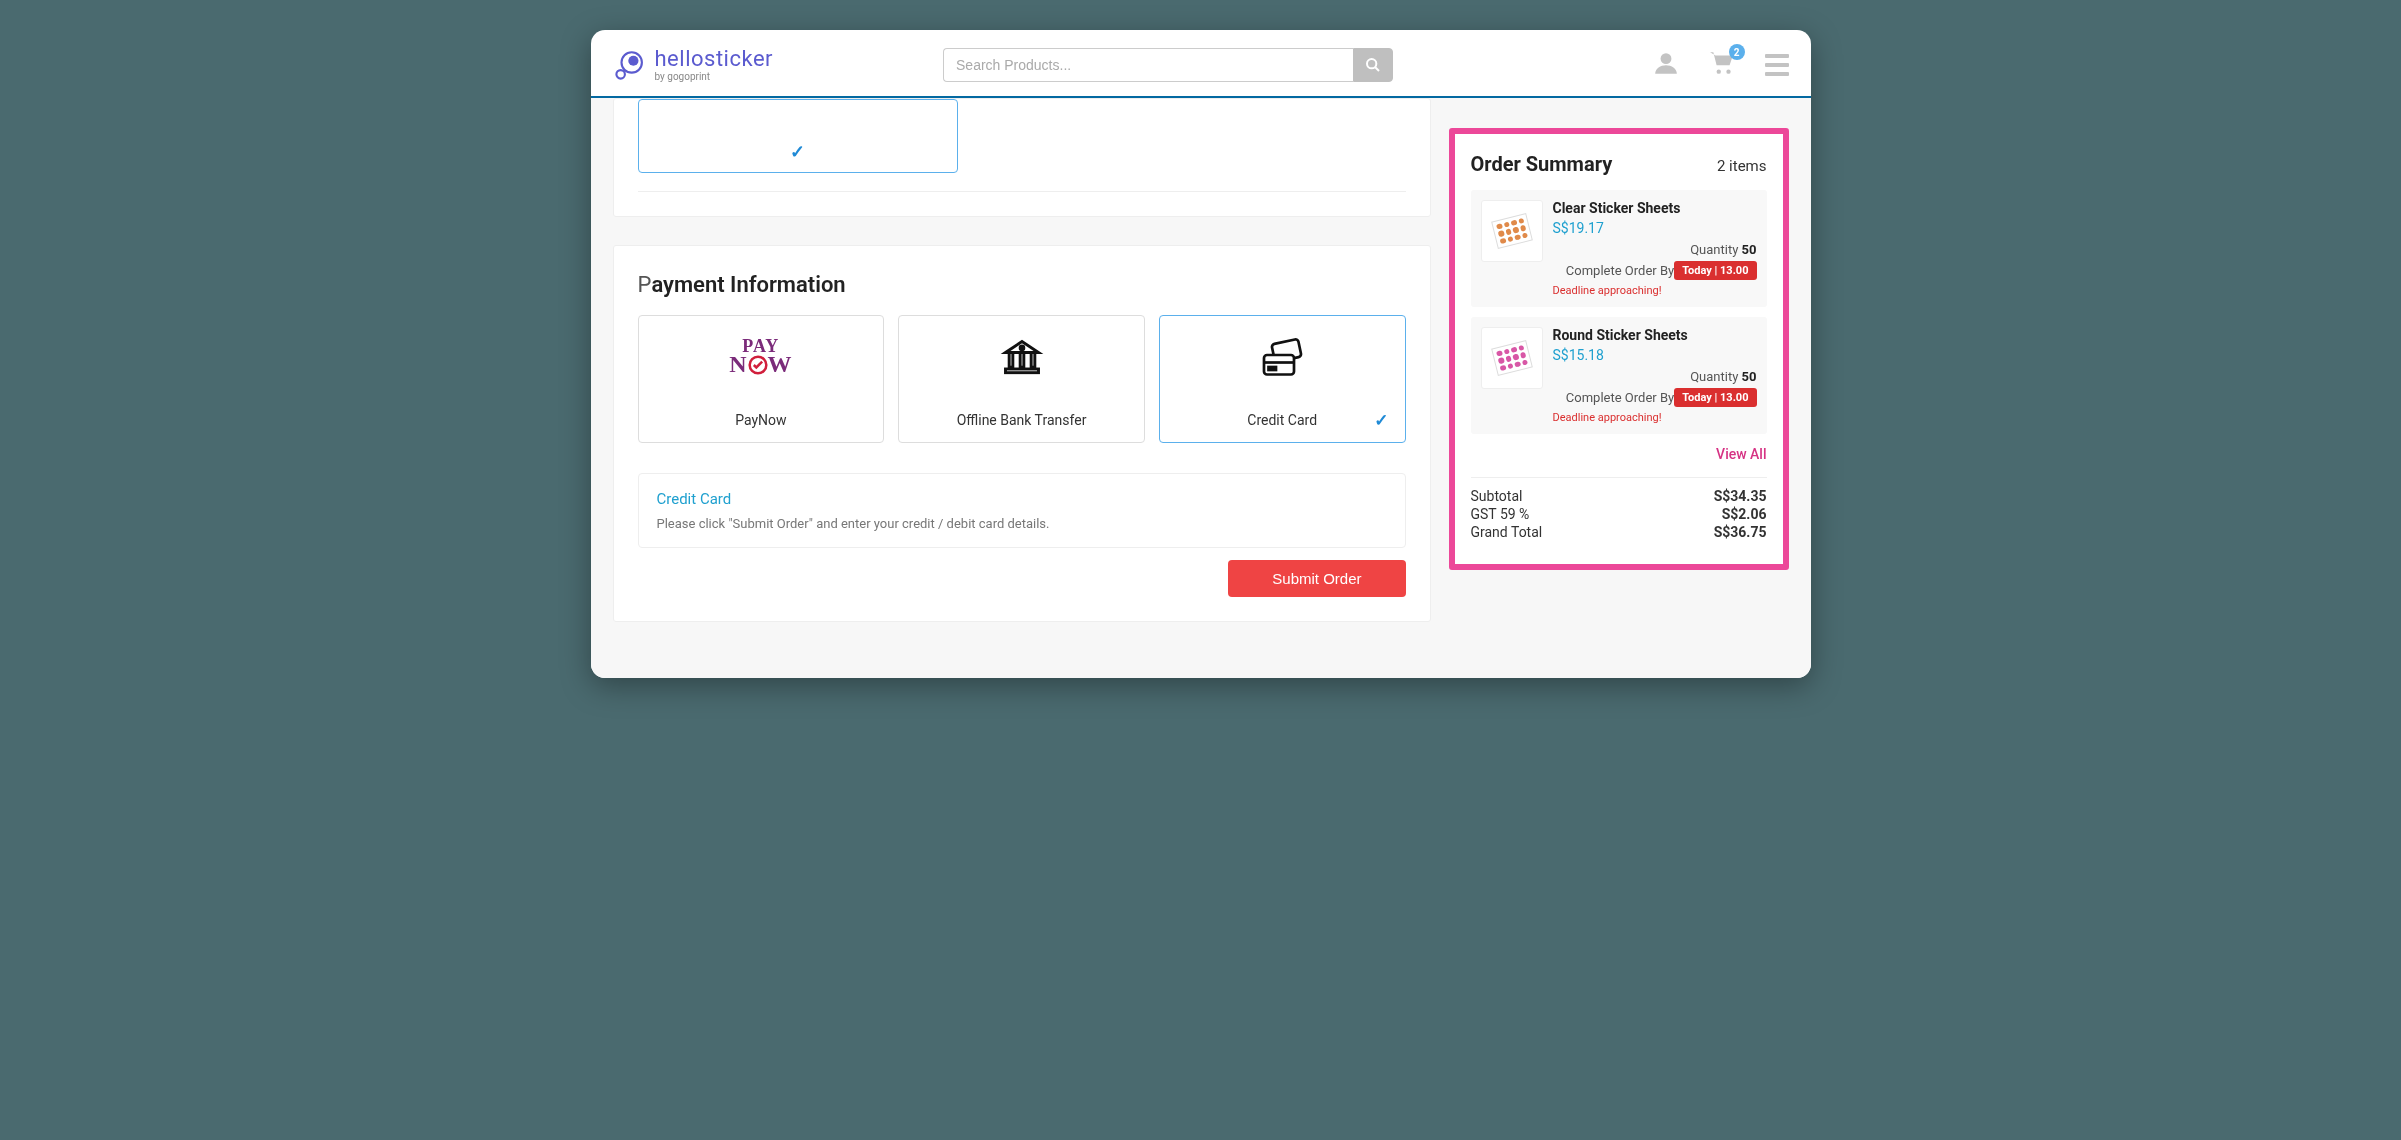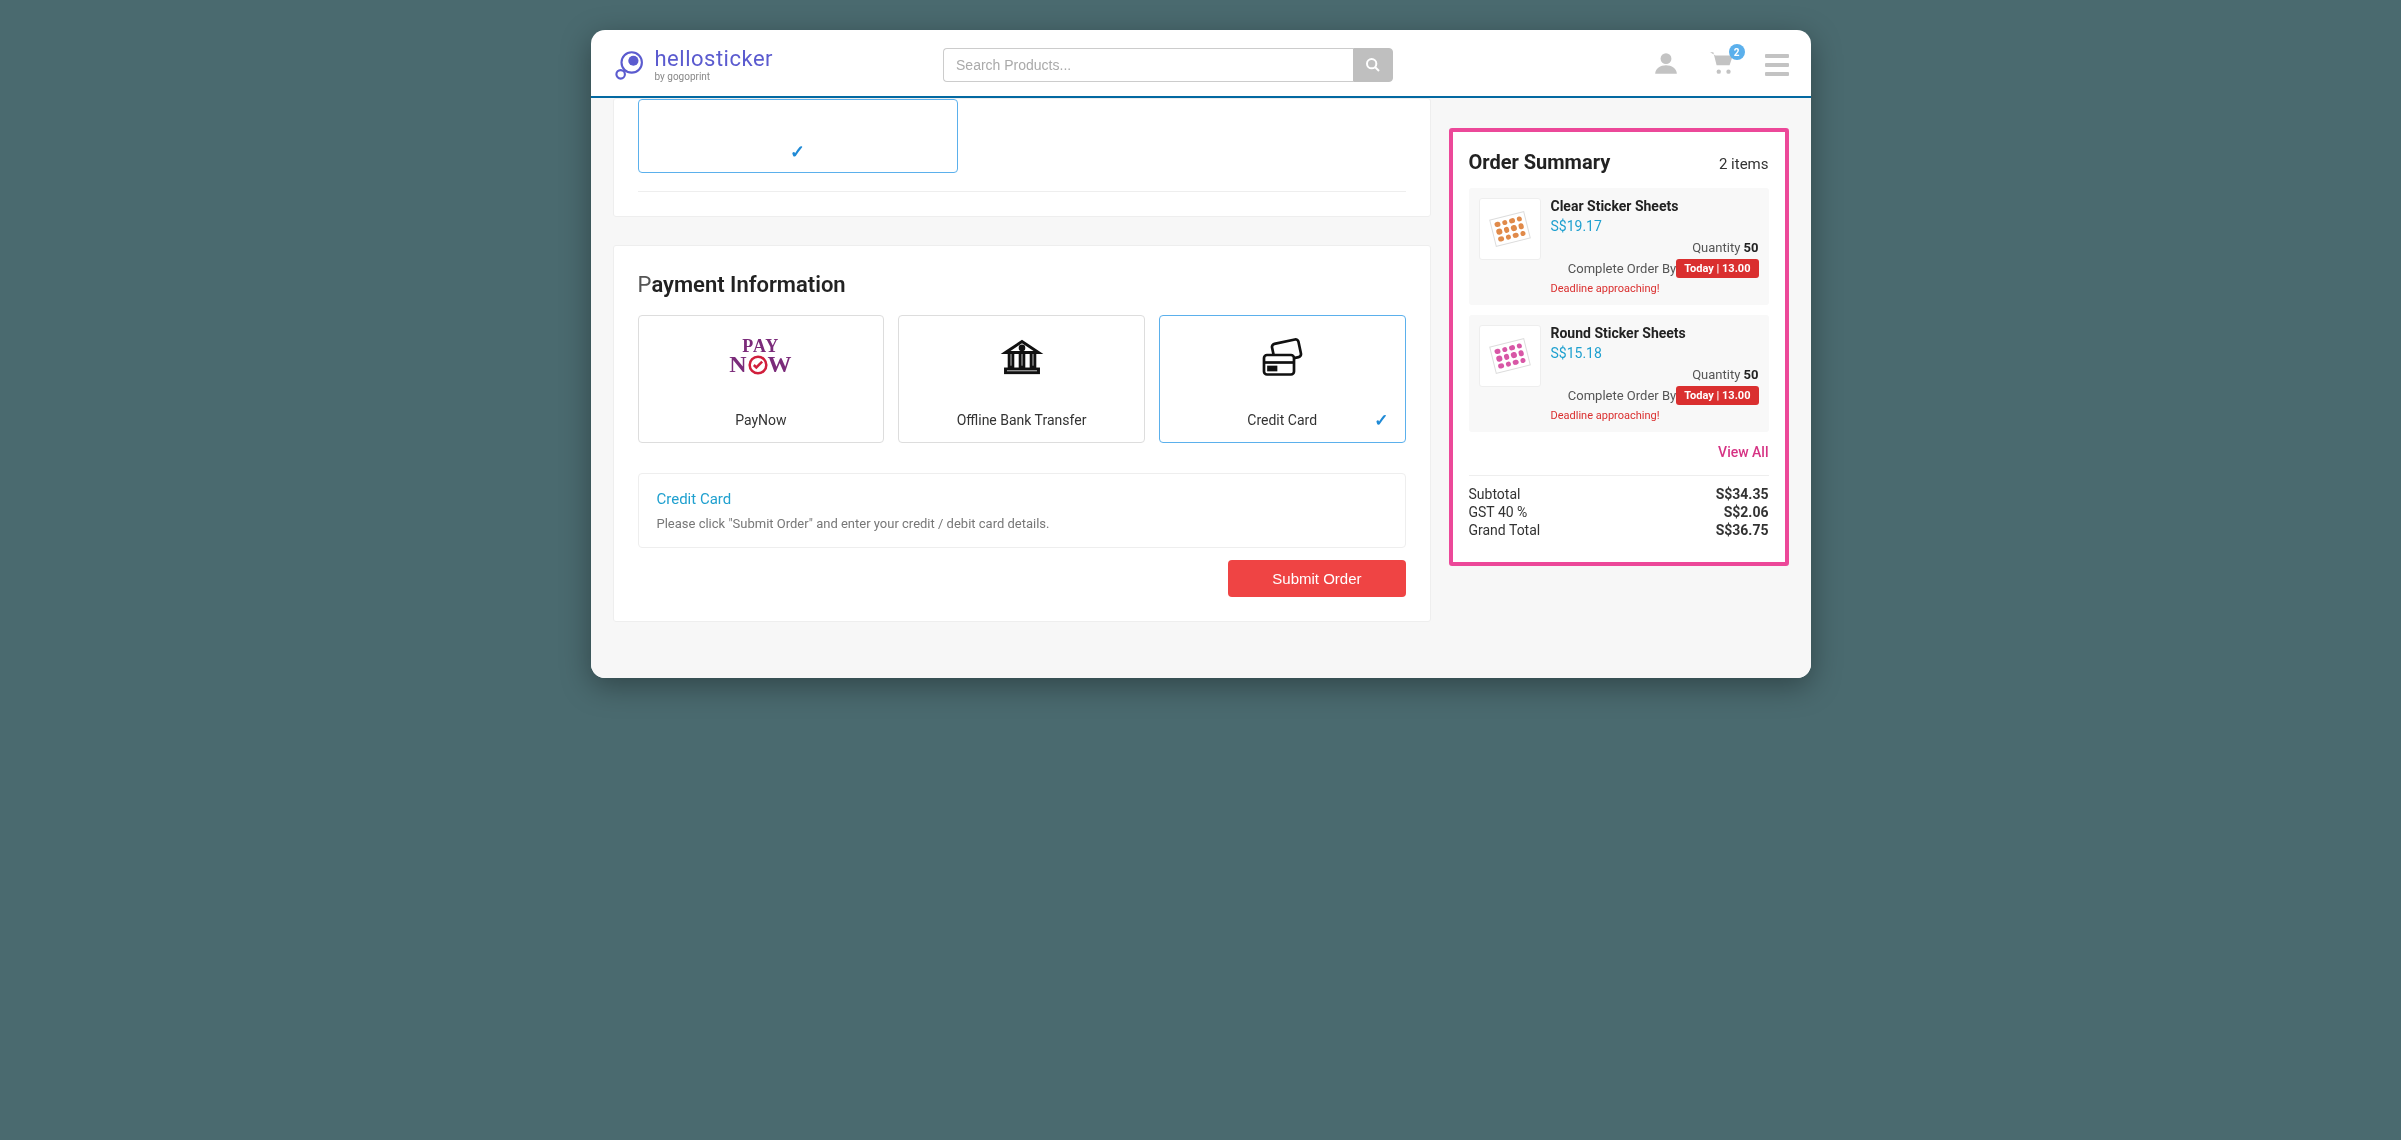--- a/index.html
+++ b/index.html
@@ -157,21 +157,21 @@
   .submit-row { display:flex; justify-content:flex-end; margin-top:12px;}
   .submit-btn {
     background:#ef4444; color:#fff; border:none;
     border-radius:4px; padding:10px 44px; font-size:15px;
     cursor:pointer;
   }
   
   .summary {
     width: 340px;
     background:#fff;
-    border:4px solid #ec4899;
+    border:6px solid #ec4899;
     border-radius:3px;
     margin-top: 30px;
     padding: 18px 16px 22px 16px;
   }
   .summary-head { display:flex; justify-content:space-between; align-items:baseline; margin-bottom:14px;}
   .summary-title { font-size:20px; font-weight:700; color:#222;}
   .summary-count { font-size:15px; color:#333;}
   .item {
     background:#f8f8f8;
     border-radius:3px;
@@ -404,21 +404,21 @@
 
       <div class="view-all">
         <a href="#">View All</a>
       </div>
       <hr class="totals-divider">
       <div class="total-row">
         <span>Subtotal</span>
         <span class="val">S$34.35</span>
       </div>
       <div class="total-row">
-        <span>GST 40 %</span>
+        <span>GST 59 %</span>
         <span class="val">S$2.06</span>
       </div>
       <div class="total-row">
         <span>Grand Total</span>
         <span class="val">S$36.75</span>
       </div>
     </div>
   </div>
 </div>
 

